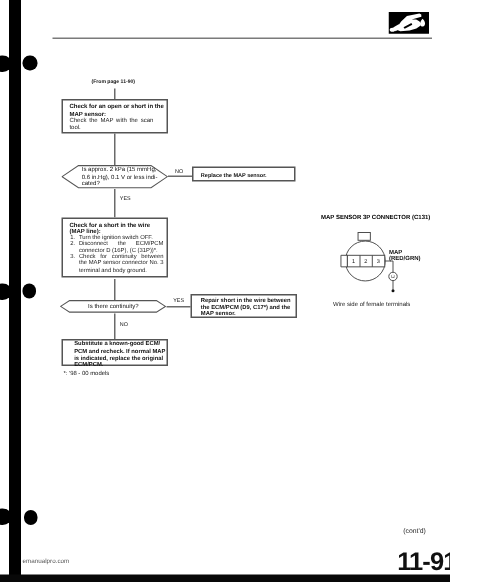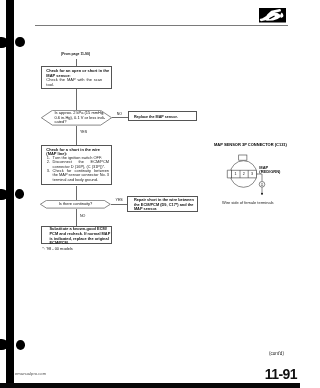--- a/index.html
+++ b/index.html
@@ -162,16 +162,16 @@
     <div style="position:absolute;left:12.6px;top:19.6px;font-size:3.7px;color:#111;">1</div>
     <div style="position:absolute;left:20.8px;top:19.6px;font-size:3.7px;color:#111;">2</div>
     <div style="position:absolute;left:29.1px;top:19.6px;font-size:3.7px;color:#111;">3</div>
     <div style="position:absolute;left:37.3px;top:12.6px;font-size:4px;font-weight:bold;color:#111;">MAP</div>
     <div style="position:absolute;left:37.3px;top:17.4px;font-size:4px;font-weight:bold;color:#111;">(RED/GRN)</div>
   </div>
 
   <div class="abs" style="left:222px;top:200px;font-size:4px;color:#222;">Wire side of female terminals</div>
 
   <div class="abs" style="left:268.9px;top:350.8px;font-size:4.55px;line-height:5px;color:#222;white-space:nowrap;">(cont'd)</div>
-  <div class="abs" style="left:264.8px;top:369px;font-size:14px;line-height:11.4px;letter-spacing:-0.6px;font-weight:bold;color:#111;white-space:nowrap;text-align:center;">11-91</div>
+  <div class="abs" style="left:264.8px;top:369px;font-size:17px;line-height:11.4px;letter-spacing:-0.6px;font-weight:bold;color:#111;white-space:nowrap;text-align:center;">11-91</div>
   <div class="abs" style="left:15px;top:371.8px;font-size:4.2px;line-height:4.6px;color:#555;white-space:nowrap;">emanualpro.com</div>
 
 </div>
 
 </body></html>

